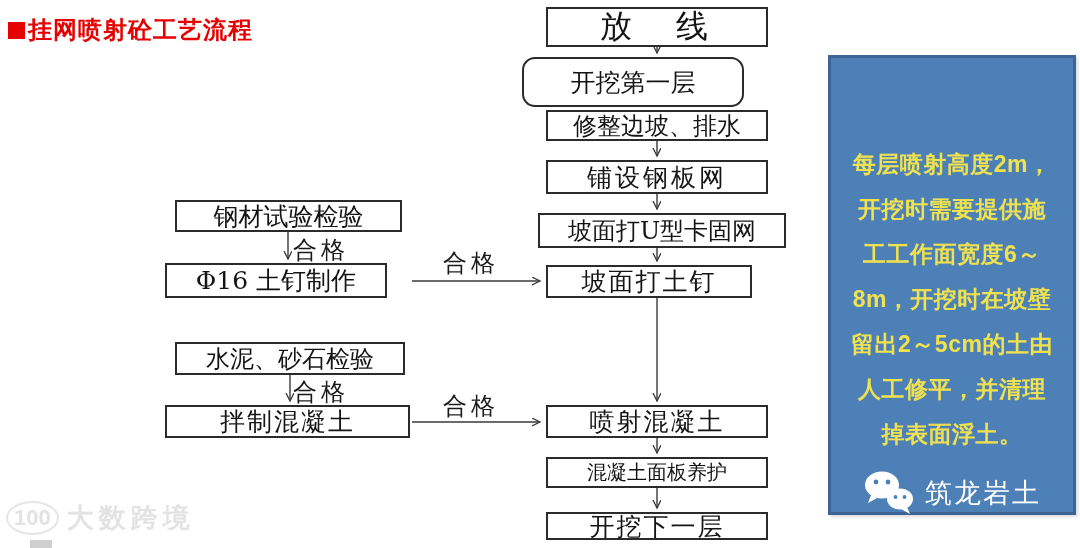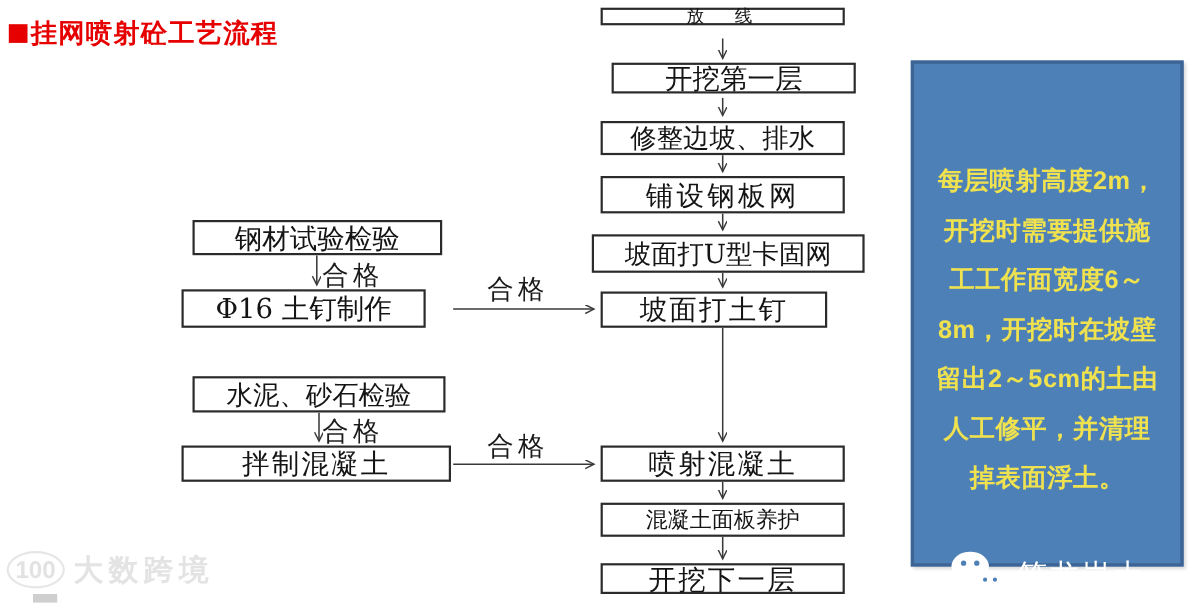--- a/index.html
+++ b/index.html
@@ -13,22 +13,22 @@
   .title-bullet { width:17px; height:17px; background:#e60000; }
   .title-text { color:#e60000; font-weight:bold; font-size:24px; letter-spacing:1px; }
   
   .fbox {
     position:absolute; box-sizing:border-box;
     background:#ffffff; border:2px solid #2b2b2b;
     display:flex; align-items:center; justify-content:center;
     font-family:"DejaVu Serif","Liberation Serif",serif;
     color:#141414; font-size:25px; white-space:nowrap;
   }
-  .m0 { left:546px; top:7px;   width:222px; height:16px; font-size:16px; letter-spacing:6px; }
-  .m1 { left:556px; top:57px;  width:222px; height:28px; }
+  .m0 { left:546px; top:7px;   width:222px; height:40px; font-size:32px; letter-spacing:6px; }
+  .m1 { left:522px; top:57px;  width:222px; height:50px;border-radius:13px; }
   .m2 { left:546px; top:110px; width:222px; height:31px; font-size:24px; }
   .m3 { left:546px; top:160px; width:222px; height:34px; letter-spacing:3px; }
   .m4 { left:538px; top:213px; width:248px; height:35px; font-size:24px; }
   .m5 { left:546px; top:265px; width:206px; height:33px; letter-spacing:2px; }
   .m6 { left:546px; top:405px; width:222px; height:33px; letter-spacing:2px; }
   .m7 { left:546px; top:457px; width:222px; height:31px; font-size:20px; }
   .m8 { left:546px; top:512px; width:222px; height:28px; letter-spacing:2px; }
   .l0 { left:175px; top:200px; width:227px; height:32px; }
   .l1 { left:165px; top:263px; width:222px; height:35px; }
   .l2 { left:175px; top:342px; width:230px; height:33px; font-size:24px; }
@@ -49,21 +49,21 @@
     box-sizing:border-box; background:#4E80B8; border:3px solid #3D6494;
     box-shadow:2px 2px 3px rgba(0,0,0,0.15);
   }
   .note-lines { position:absolute; left:0; top:84px; width:100%; text-align:center; }
   .note-line {
     color:#F0E24E; font-weight:bold; font-size:23px; line-height:45px;
     white-space:nowrap; letter-spacing:0.5px;
   }
   .wechat-row {
     position:absolute; left:828px; top:470px; width:248px;
-    display:flex; align-items:center; justify-content:center; gap:8px;margin-top:30px;
+    display:flex; align-items:center; justify-content:center; gap:8px;
   }
   .wechat-name { color:#ffffff; font-size:27px; letter-spacing:2px; white-space:nowrap; }
   
   .watermark { position:absolute; left:6px; top:500px; display:flex; align-items:center; gap:8px; }
   .wm-logo {
     color:#e2e2e2; font-size:22px; font-weight:bold; 
     border:2px solid #e6e6e6; border-radius:50%; padding:4px 6px; line-height:1;
   }
   .wm-text { color:#e3e3e3; font-size:27px; font-weight:bold; letter-spacing:5px; white-space:nowrap; }
   .wm-fragment { position:absolute; left:30px; top:540px; width:22px; height:8px; background:#cfcfcf; }

